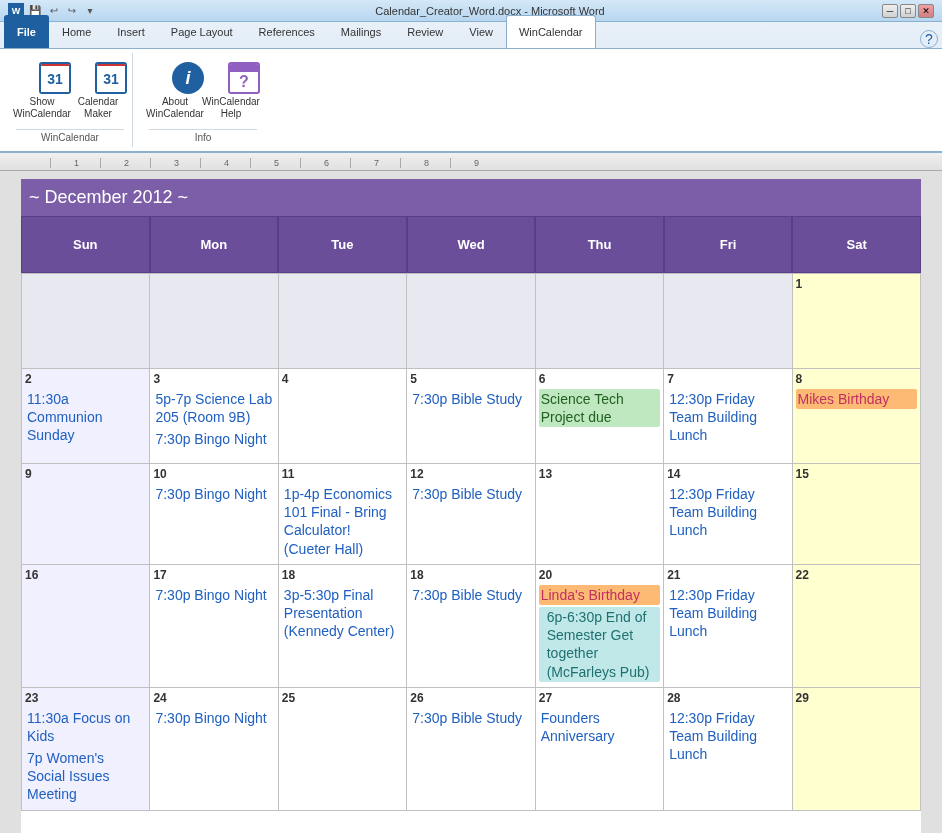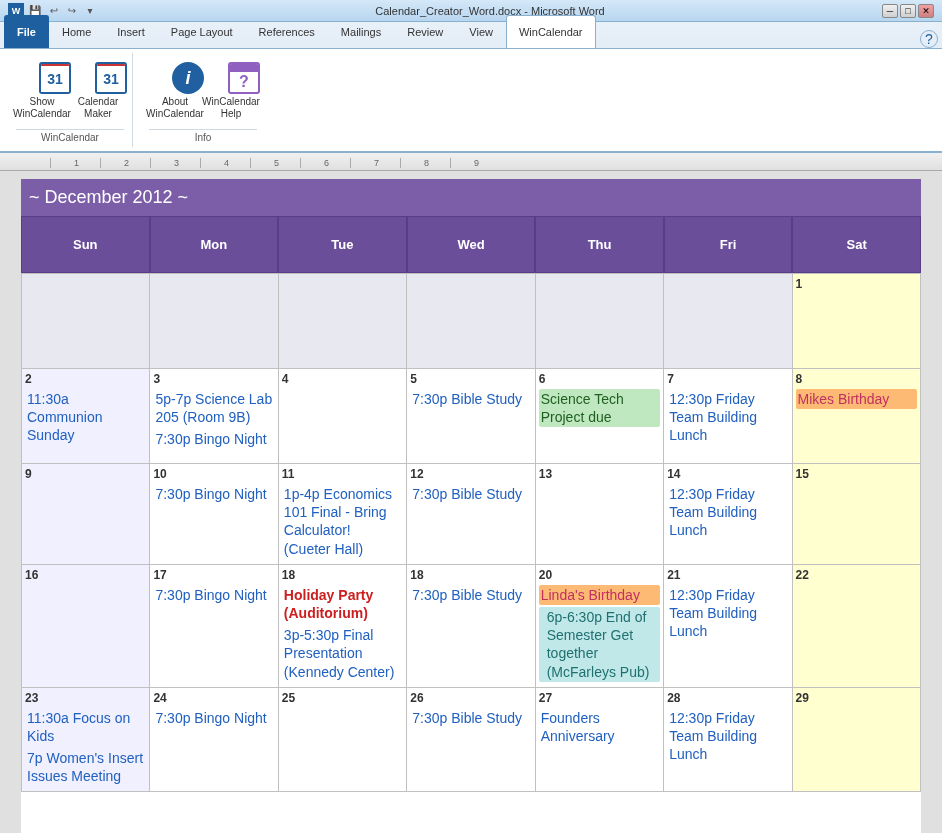--- a/index.html
+++ b/index.html
@@ -256,21 +256,20 @@
         </div>
         <div class="cal-cell weekend-sun">
           <div class="cal-date">16</div>
         </div>
         <div class="cal-cell weekday">
           <div class="cal-date">17</div>
           <div class="cal-event event-blue">7:30p Bingo Night</div>
         </div>
         <div class="cal-cell weekday">
           <div class="cal-date">18</div>
-          <div class="cal-event event-red">Holiday Party (Auditorium)</div>
           <div class="cal-event event-blue">3p-5:30p Final Presentation (Kennedy Center)</div>
         </div>
         <div class="cal-cell weekday">
           <div class="cal-date">18</div>
           <div class="cal-event event-blue">7:30p Bible Study</div>
         </div>
         <div class="cal-cell weekday">
           <div class="cal-date">20</div>
           <div class="cal-event event-pink">Linda's Birthday</div>
           <div class="cal-event event-teal">6p-6:30p End of Semester Get together (McFarleys Pub)</div>
@@ -278,21 +277,21 @@
         <div class="cal-cell weekday">
           <div class="cal-date">21</div>
           <div class="cal-event event-blue">12:30p Friday Team Building Lunch</div>
         </div>
         <div class="cal-cell weekend-sat">
           <div class="cal-date">22</div>
         </div>
         <div class="cal-cell weekend-sun">
           <div class="cal-date">23</div>
           <div class="cal-event event-blue">11:30a Focus on Kids</div>
-          <div class="cal-event event-blue">7p Women's Insert Issues Meeting</div>
+          <div class="cal-event event-blue">7p Women's Social Issues Meeting</div>
         </div>
         <div class="cal-cell weekday">
           <div class="cal-date">24</div>
           <div class="cal-event event-blue">7:30p Bingo Night</div>
         </div>
         <div class="cal-cell weekday">
           <div class="cal-date">25</div>
         </div>
         <div class="cal-cell weekday">
           <div class="cal-date">26</div>

